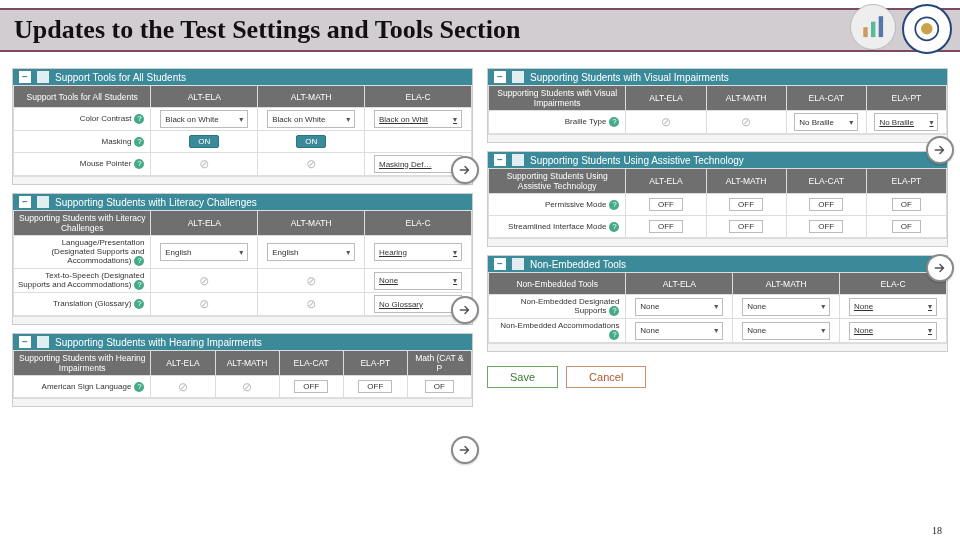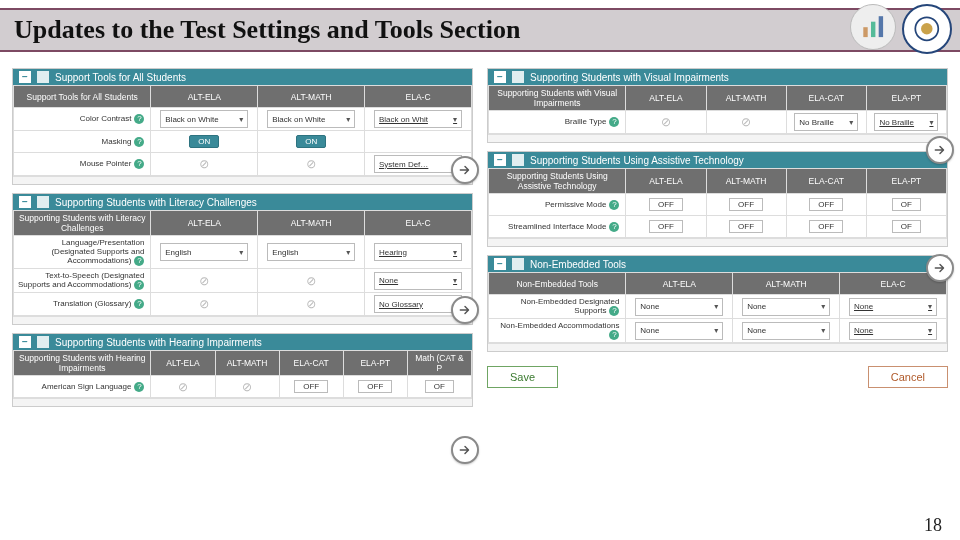--- a/index.html
+++ b/index.html
@@ -28,25 +28,25 @@
   .tbl th.rowhdr, .tbl td.rowhdr { background:#fff; color:#333; text-align:right; font-size:8px; padding-right:6px; }
   .q { display:inline-block; width:10px;height:10px;border-radius:50%;background:#4a8; color:#fff;font-size:8px;line-height:10px;text-align:center;margin-left:3px; }
   .sel { display:flex; align-items:center; justify-content:space-between; background:#fff; border:1px solid #bbb; padding:1px 4px; font-size:8px; height:18px; margin:0 auto; width:90%; }
   .sel .caret { font-size:8px; color:#555;}
   .pill-on { display:inline-block; background:#3a8a99; color:#fff; font-size:8px; padding:1px 8px; border-radius:2px; border:1px solid #2e7380;}
   .ban { color:#bbb; font-size:12px; }
   .offbox { background:#fff; border:1px solid #bbb; padding:1px 8px; font-size:8px; display:inline-block;}
   .scroll-hint { height:8px; background:#f4f4f4; border-top:1px solid #ddd; }
   .arrow-badge { position:absolute; width:28px;height:28px;border-radius:50%; background:#fff; border:2px solid #8a8a8a; display:flex;align-items:center;justify-content:center; box-shadow:0 1px 2px rgba(0,0,0,.2); z-index:5;}
   .arrow-badge svg{width:14px;height:14px;}
-  .btnrow { display:flex; gap:20px; justify-content:space-between; padding:6px 0 0; }
+  .btnrow { display:flex; gap:8px; justify-content:flex-start; padding:6px 0 0; }
   .btn { padding:4px 22px; font-size:11px; border:1px solid #888; background:#fff; cursor:pointer; }
   .btn.save { color:#3a7a2f; border-color:#6fa563;}
   .btn.cancel { color:#b05a2a; border-color:#c99070;}
-  .pagenum { position:absolute; right:18px; bottom:4px; font-size:18px; color:#222; font-family: Georgia, serif; margin-left: 40px;}
+  .pagenum { position:absolute; right:18px; bottom:4px; font-size:10px; color:#222; font-family: Georgia, serif; margin-left: 40px;}
   .cut { overflow:hidden;text-decoration:underline; }
 </style>
 </head>
 <body>
 <div class="slide">
 
 <div class="title-band">
   <h1>Updates to the Test Settings and Tools Section</h1>
 </div>
 <div class="logos">
@@ -109,21 +109,21 @@
                 <td><span class="pill-on">ON</span></td>
                 <td><span class="pill-on">ON</span></td>
                 <td></td>
               </tr>
               <tr>
                 <td class="rowhdr">Mouse Pointer<span class="q">?</span></td>
                 <td><span class="ban">⊘</span></td>
                 <td><span class="ban">⊘</span></td>
                 <td>
                   <div class="sel cut">
-                    <span>System Def…</span>
+                    <span>Masking Def…</span>
                     <span class="caret">▾</span>
                   </div>
                 </td>
               </tr>
             </tbody>
     </table>
     <div class="scroll-hint"></div>
   </div>
         <div class="panel">
     <div class="panel-hdr">

